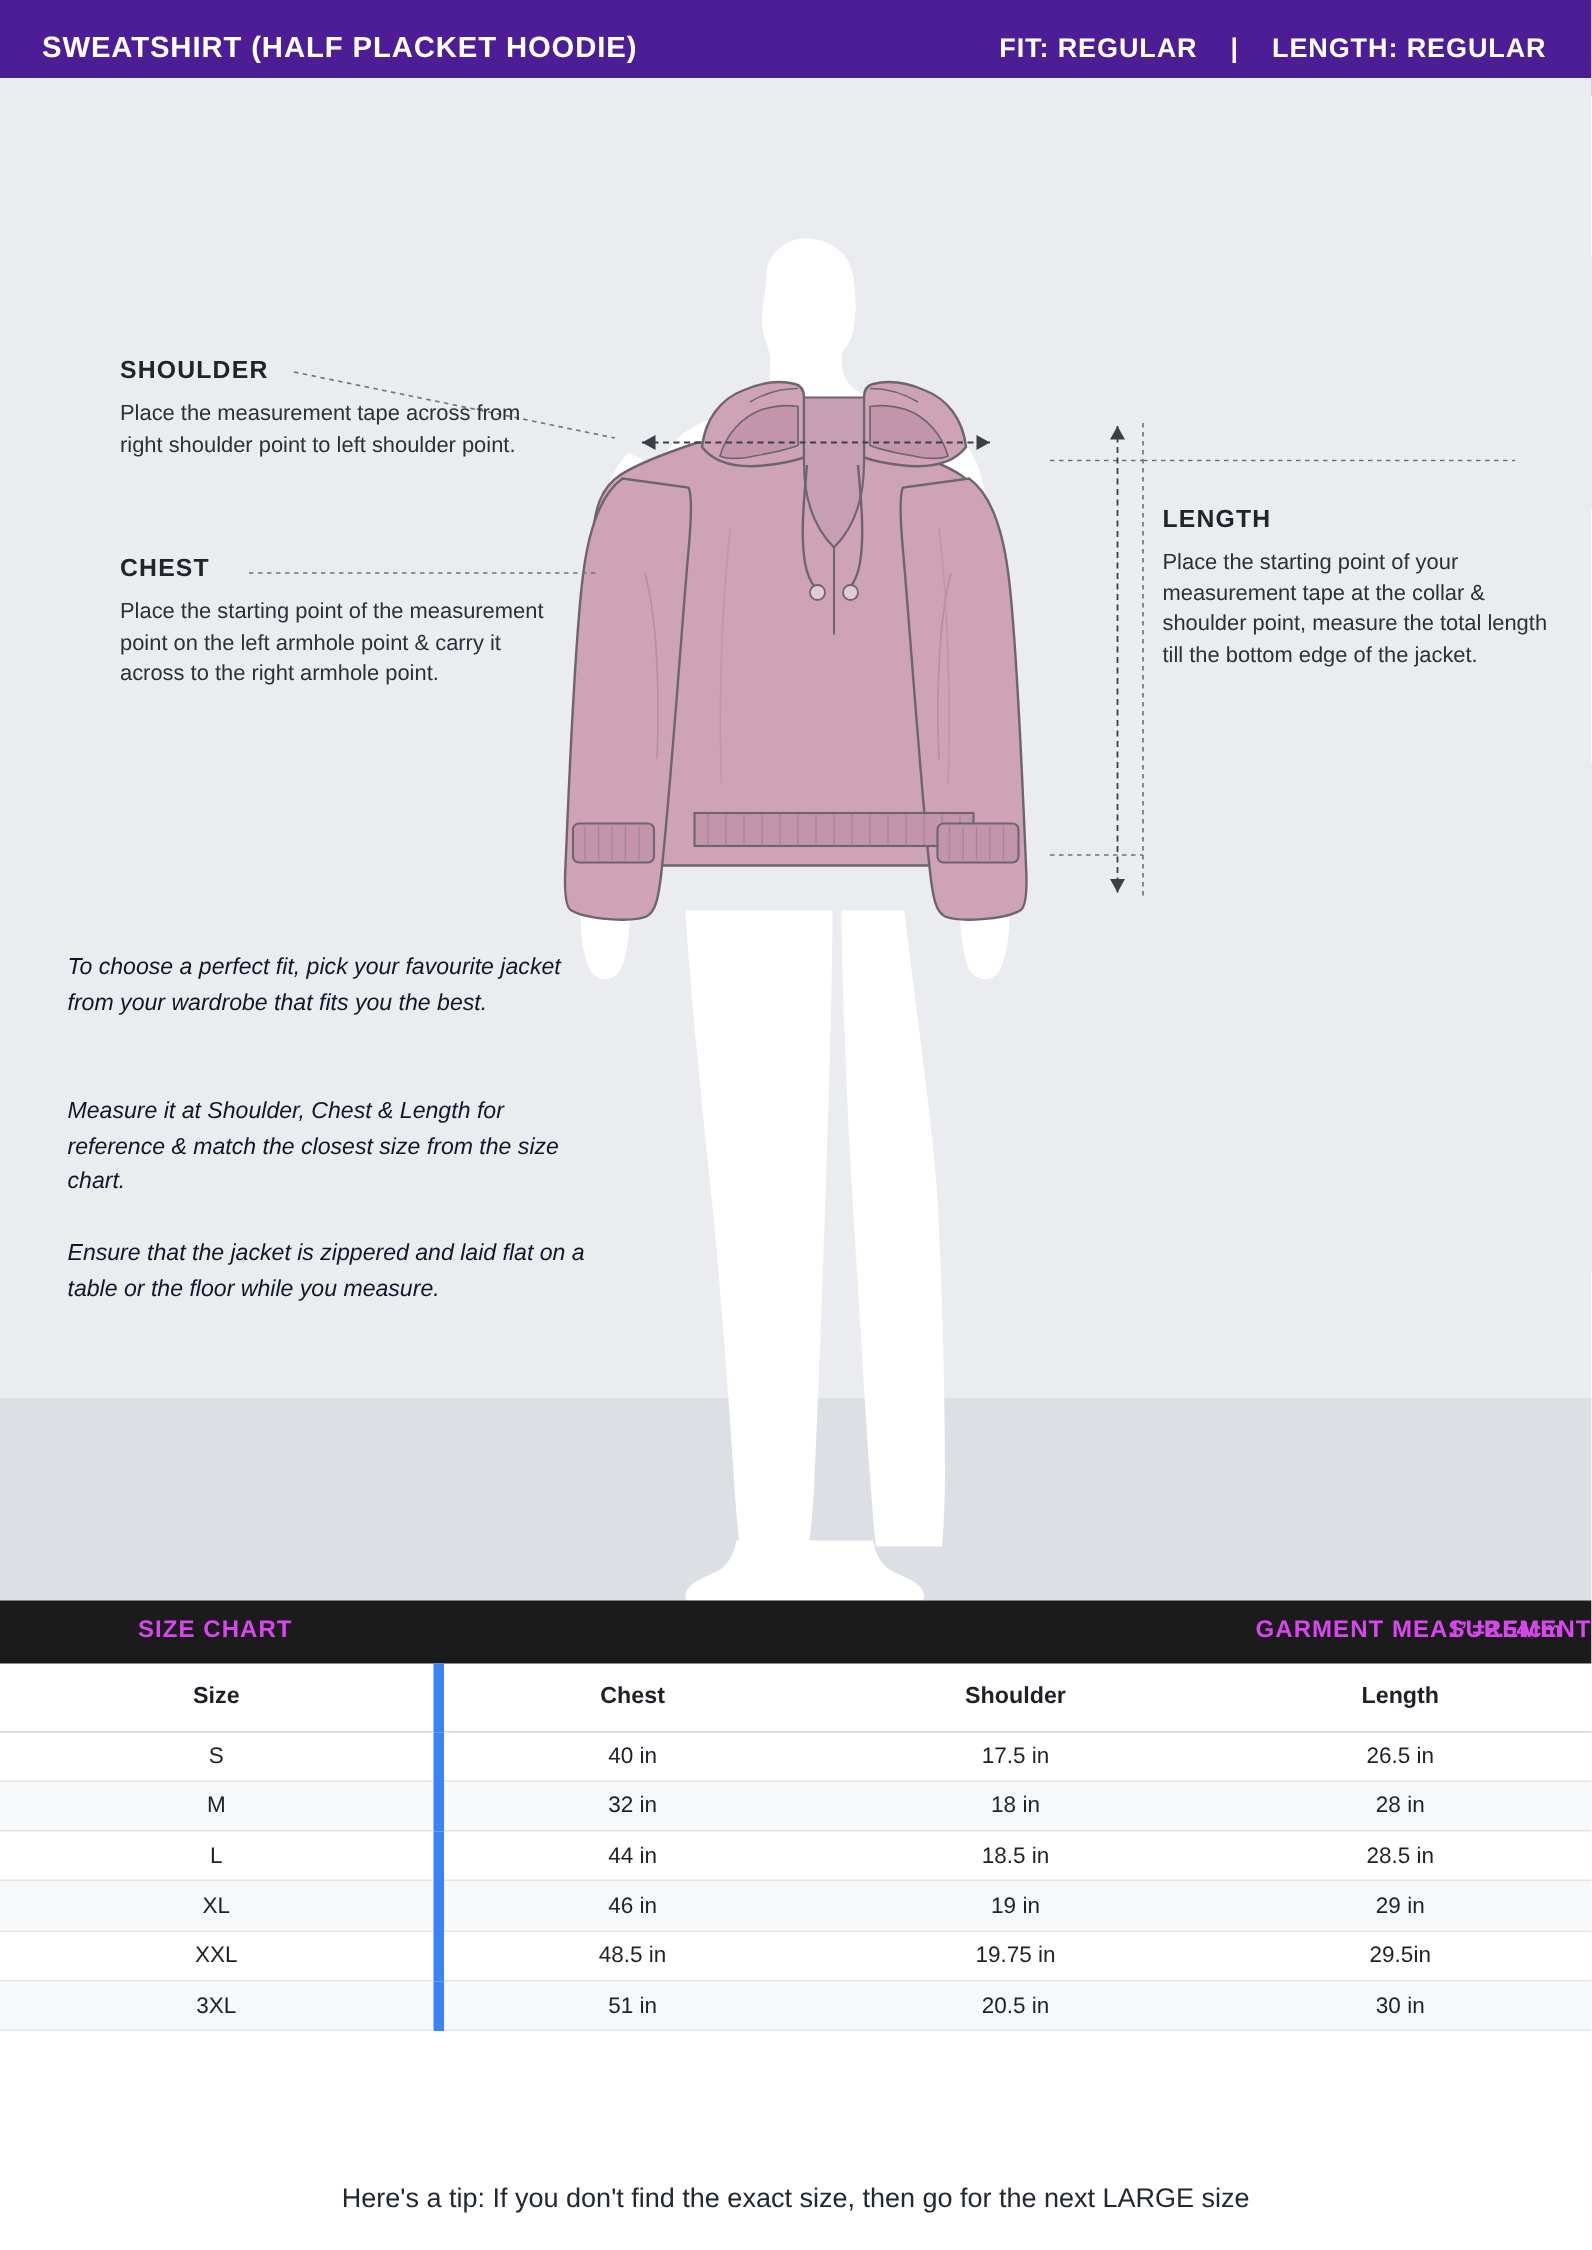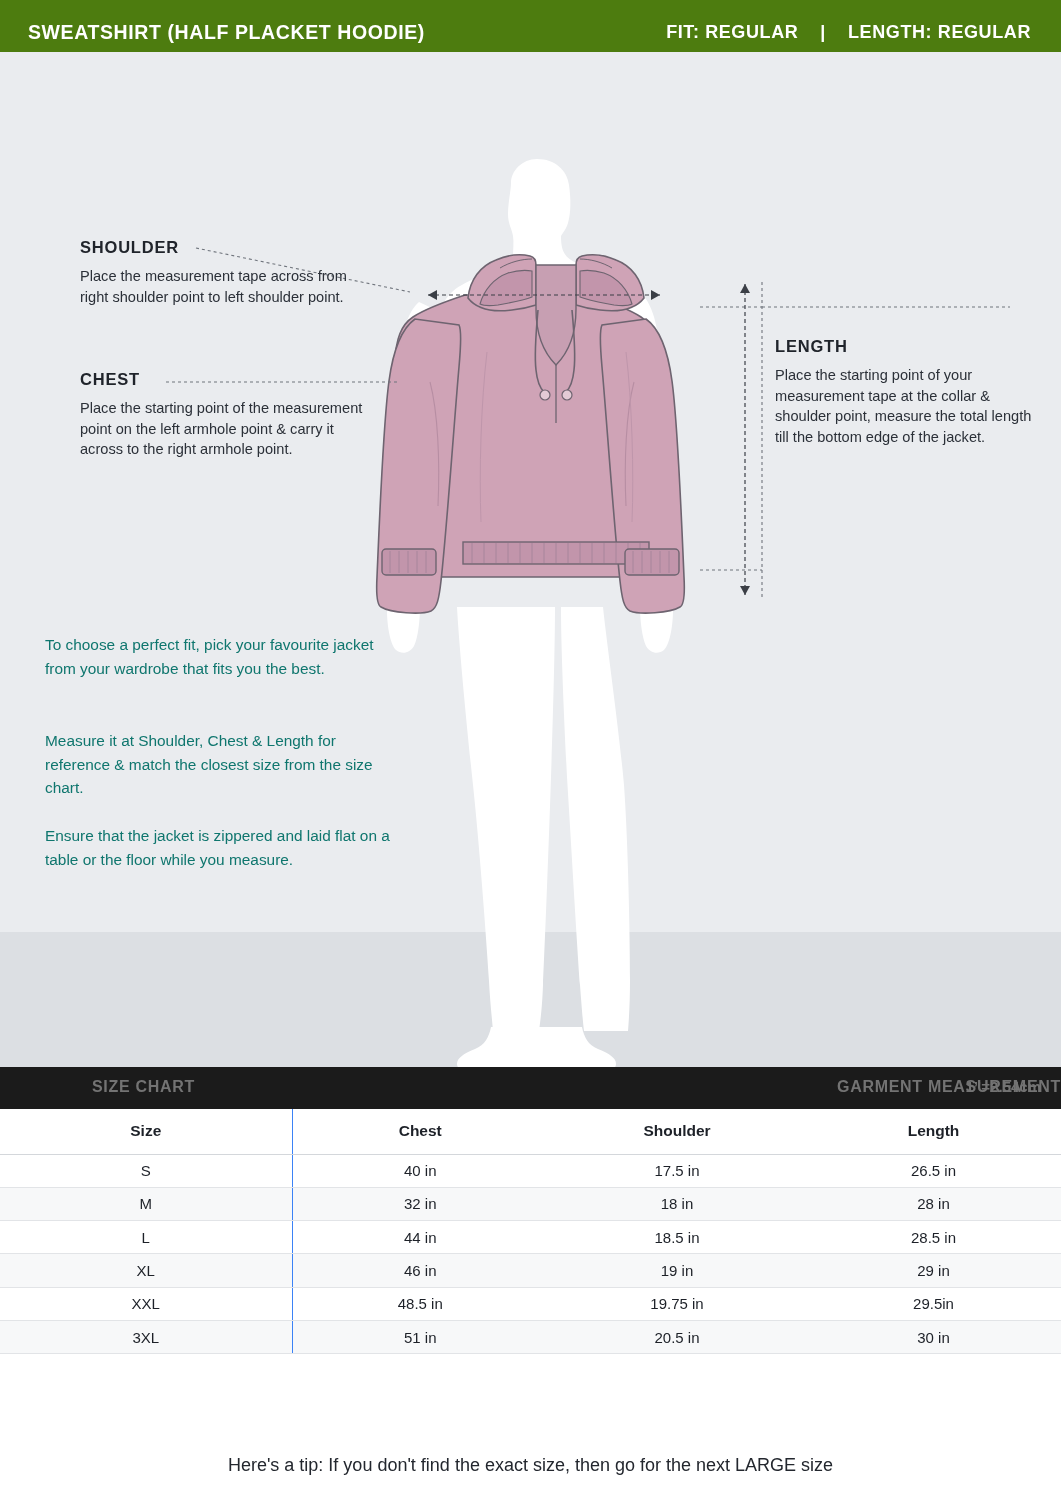--- a/index.html
+++ b/index.html
@@ -15,21 +15,21 @@
     width: 1061px;
     height: 1500px;
     background: #ffffff;
   }
 
   
   .header {
     position: absolute;
     left: 0; top: 0;
     width: 1061px; height: 64px;
-    background: #4d7c0f;
+    background: #4c1d95;
     display: flex;
     align-items: center;
     justify-content: space-between;
     padding: 0 30px 0 28px;
   }
   .header-title {
     color: #ffffff;
     font-size: 19.5px;
     font-weight: bold;
     letter-spacing: 0.6px;
@@ -78,40 +78,41 @@
   #shoulder-callout { left: 80px; top: 186px; width: 280px; }
   #chest-callout    { left: 80px; top: 318px; width: 285px; }
   #length-callout   { left: 775px; top: 285px; width: 265px; }
 
   .note-block {
     position: absolute;
     left: 45px;
     width: 360px;
     font-size: 15.4px;
     line-height: 23.5px;
-    color: #0f766e;
+    font-style: italic;
+    color: #0f172a;
   }
   #note-1 { top: 581px; }
   #note-2 { top: 677px; }
   #note-3 { top: 772px; }
 
   
   .illo {
     position: absolute;
     left: 0; top: 0;
     width: 1061px; height: 1015px;
   }
 
   
   .chart-header {
     position: absolute;
     left: 0; top: 1067px;
     width: 1061px; height: 42px;
     background: #1b1b1b;
-    color: #737373;
+    color: #d946ef;
   }
   .chart-header .ch-size {
     position: absolute; left: 92px; top: 11px;
     font-size: 16px; font-weight: bold; letter-spacing: 0.7px;
   }
   .chart-header .ch-garment {
     position: absolute; left: 0; right: 0; top: 11px;
     text-align: right;
     font-size: 16px; font-weight: bold; letter-spacing: 0.7px;
   }
@@ -138,21 +139,21 @@
     font-weight: bold;
     font-size: 15.5px;
     height: 45px;
     border-bottom: 1px solid #d4d7db;
   }
   table.size-table tbody tr:nth-child(even) { background: #f7f8f9; }
   table.size-table col.c-size { width: 292px; }
   table.size-table col.c-chest { width: 256px; }
   table.size-table col.c-shoulder { width: 258px; }
   table.size-table col.c-length { width: 255px; }
-  .divider-cell { border-right: 1px solid #3b82f6; }
+  .divider-cell { border-right: 7px solid #3b82f6; }
 
   .tip {
     position: absolute;
     left: 0; top: 1455px;
     width: 1061px;
     text-align: center;
     font-size: 18px;
     color: #23272e;
   }
 </style>

